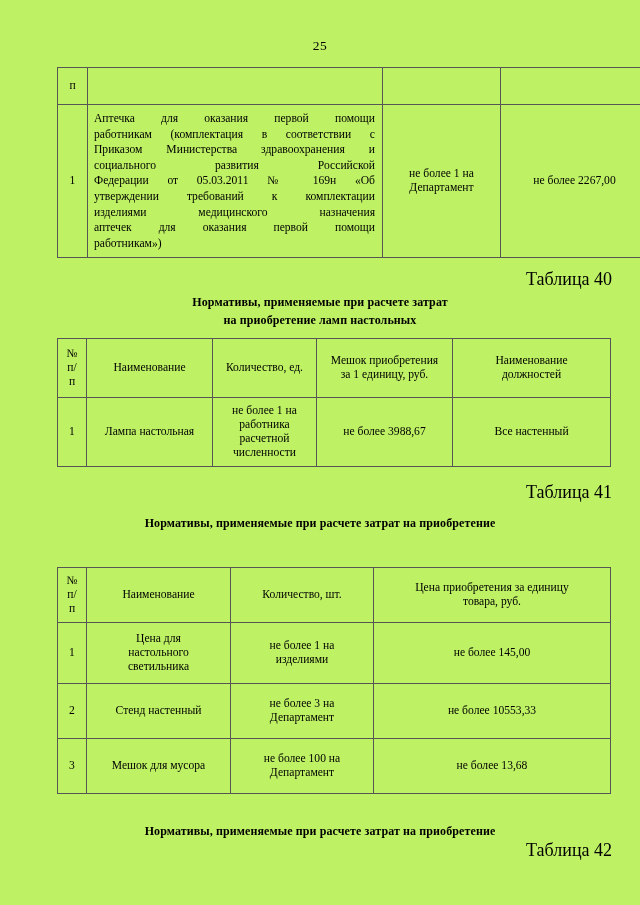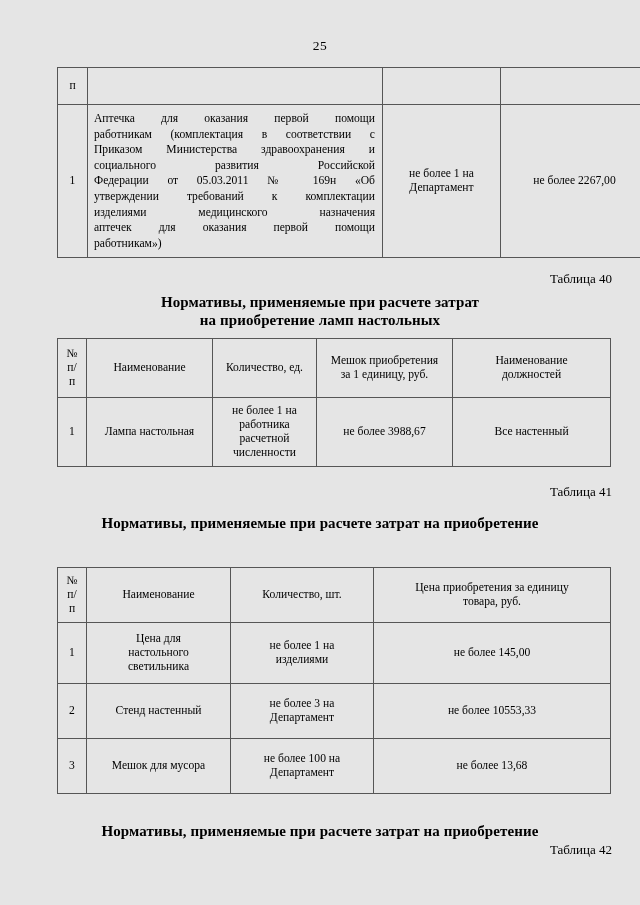--- a/index.html
+++ b/index.html
@@ -13,53 +13,53 @@
     position: relative;
     font-family: "Liberation Serif", "DejaVu Serif", serif;
     color: #000000;
     overflow: hidden;
   }
 
   .page {
     position: relative;
     width: 640px;
     height: 905px;
-    background: #e5e5e5;
+    background: #bef264;
   }
 
   
   .page-number {
     position: absolute;
     top: 38px;
     left: 0;
     width: 640px;
     text-align: center;
     font-size: 13.5px;
     line-height: 16px;
     letter-spacing: 0.4px;
   }
 
   
   .table-ref {
     position: absolute;
     right: 28px;
-    font-size: 13px;
+    font-size: 18px;
     line-height: 16px;
     text-align: right;
     white-space: nowrap;
   }
 
   
   .section-heading {
     position: absolute;
     left: 0;
     width: 640px;
     text-align: center;
     font-weight: bold;
-    font-size: 15px;
+    font-size: 12px;
     line-height: 18px;
     letter-spacing: 0.1px;
   }
   .section-heading .hl {
     display: block;
   }
 
   
   table.doc-table {
     position: absolute;

